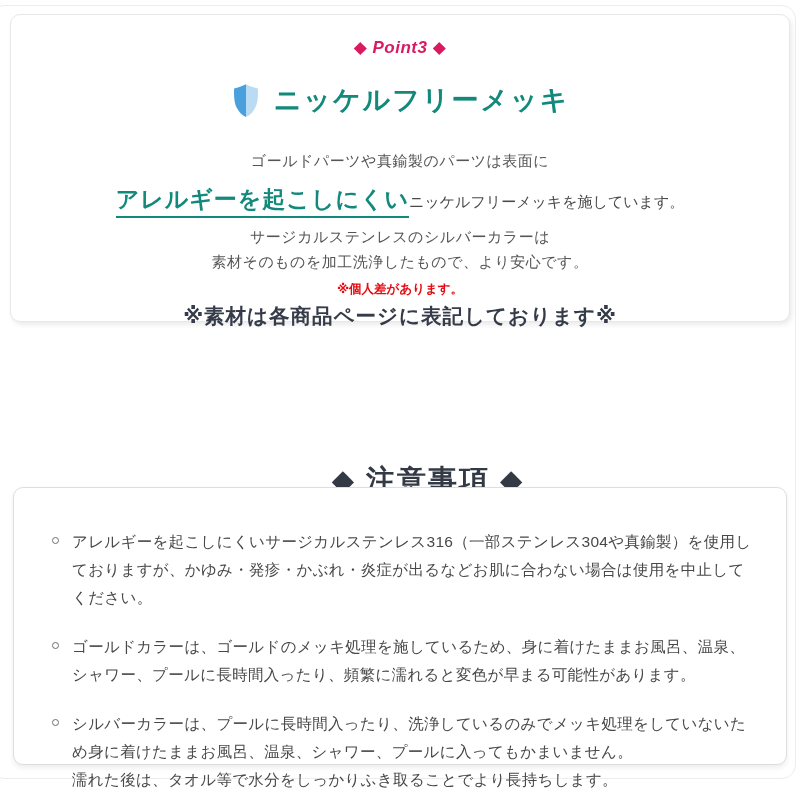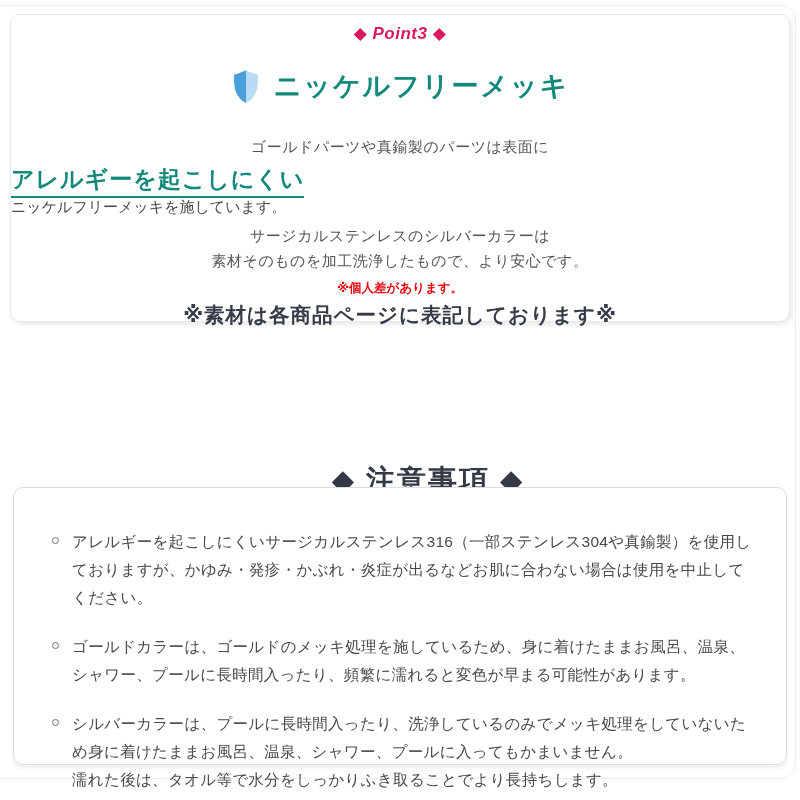--- a/index.html
+++ b/index.html
@@ -12,36 +12,36 @@
   
   .outer-wrap{
     position:absolute;left:-10px;top:5px;width:804px;height:772px;
     border:1px solid #ededed;border-radius:14px;background:#ffffff;
   }
   
   .point-card{
     position:absolute;left:10px;top:14px;width:780px;height:308px;
     background:#ffffff;border:1px solid #e7e7e7;border-radius:10px;
     box-shadow:2px 3px 5px rgba(0,0,0,0.08);
-    text-align:center;box-sizing:border-box;padding-top:8px;
+    text-align:center;box-sizing:border-box;padding-top:22px;
   }
   .point-badge{
     font-size:17px;font-weight:bold;font-style:italic;
     color:#d91a60;letter-spacing:.5px;
   }
   .title-row{
     margin-top:24px;display:flex;justify-content:center;align-items:center;gap:13px;
   }
   .main-title{
     font-size:27px;font-weight:bold;color:#13897c;letter-spacing:2px;
   }
   .body-line{font-size:15px;color:#555555;letter-spacing:.5px;}
   .line1{margin-top:34px;}
   .highlight-row{
-    margin-top:7px;display:flex;justify-content:center;align-items:baseline;flex-direction:column;
+    margin-top:13px;display:flex;justify-content:center;align-items:baseline;
   }
   .highlight{
     font-size:23px;font-weight:bold;color:#13897c;letter-spacing:1px;
     border-bottom:2px solid #13897c;padding-bottom:1px;
   }
   .highlight-suffix{font-size:15px;color:#4a4a4a;}
   .line2{margin-top:10px;}
   .line3{margin-top:6px;}
   .red-note{
     margin-top:9px;font-size:12.5px;font-weight:bold;color:#e60b12;

